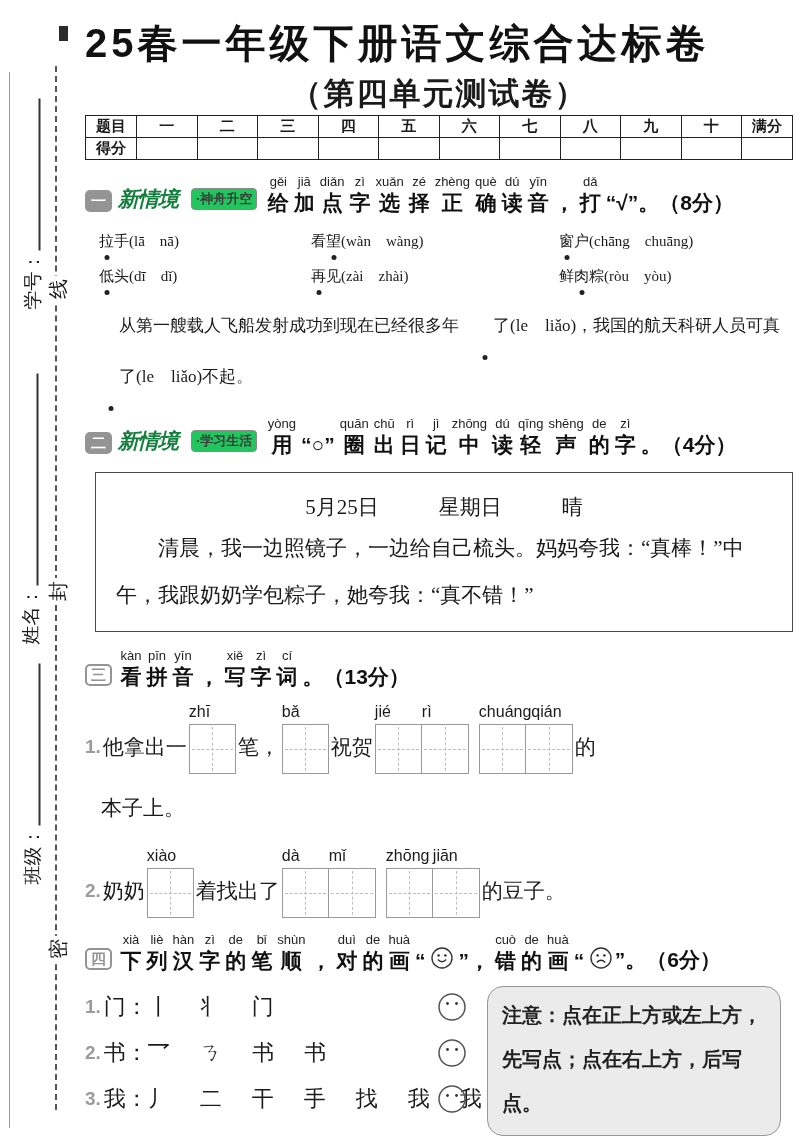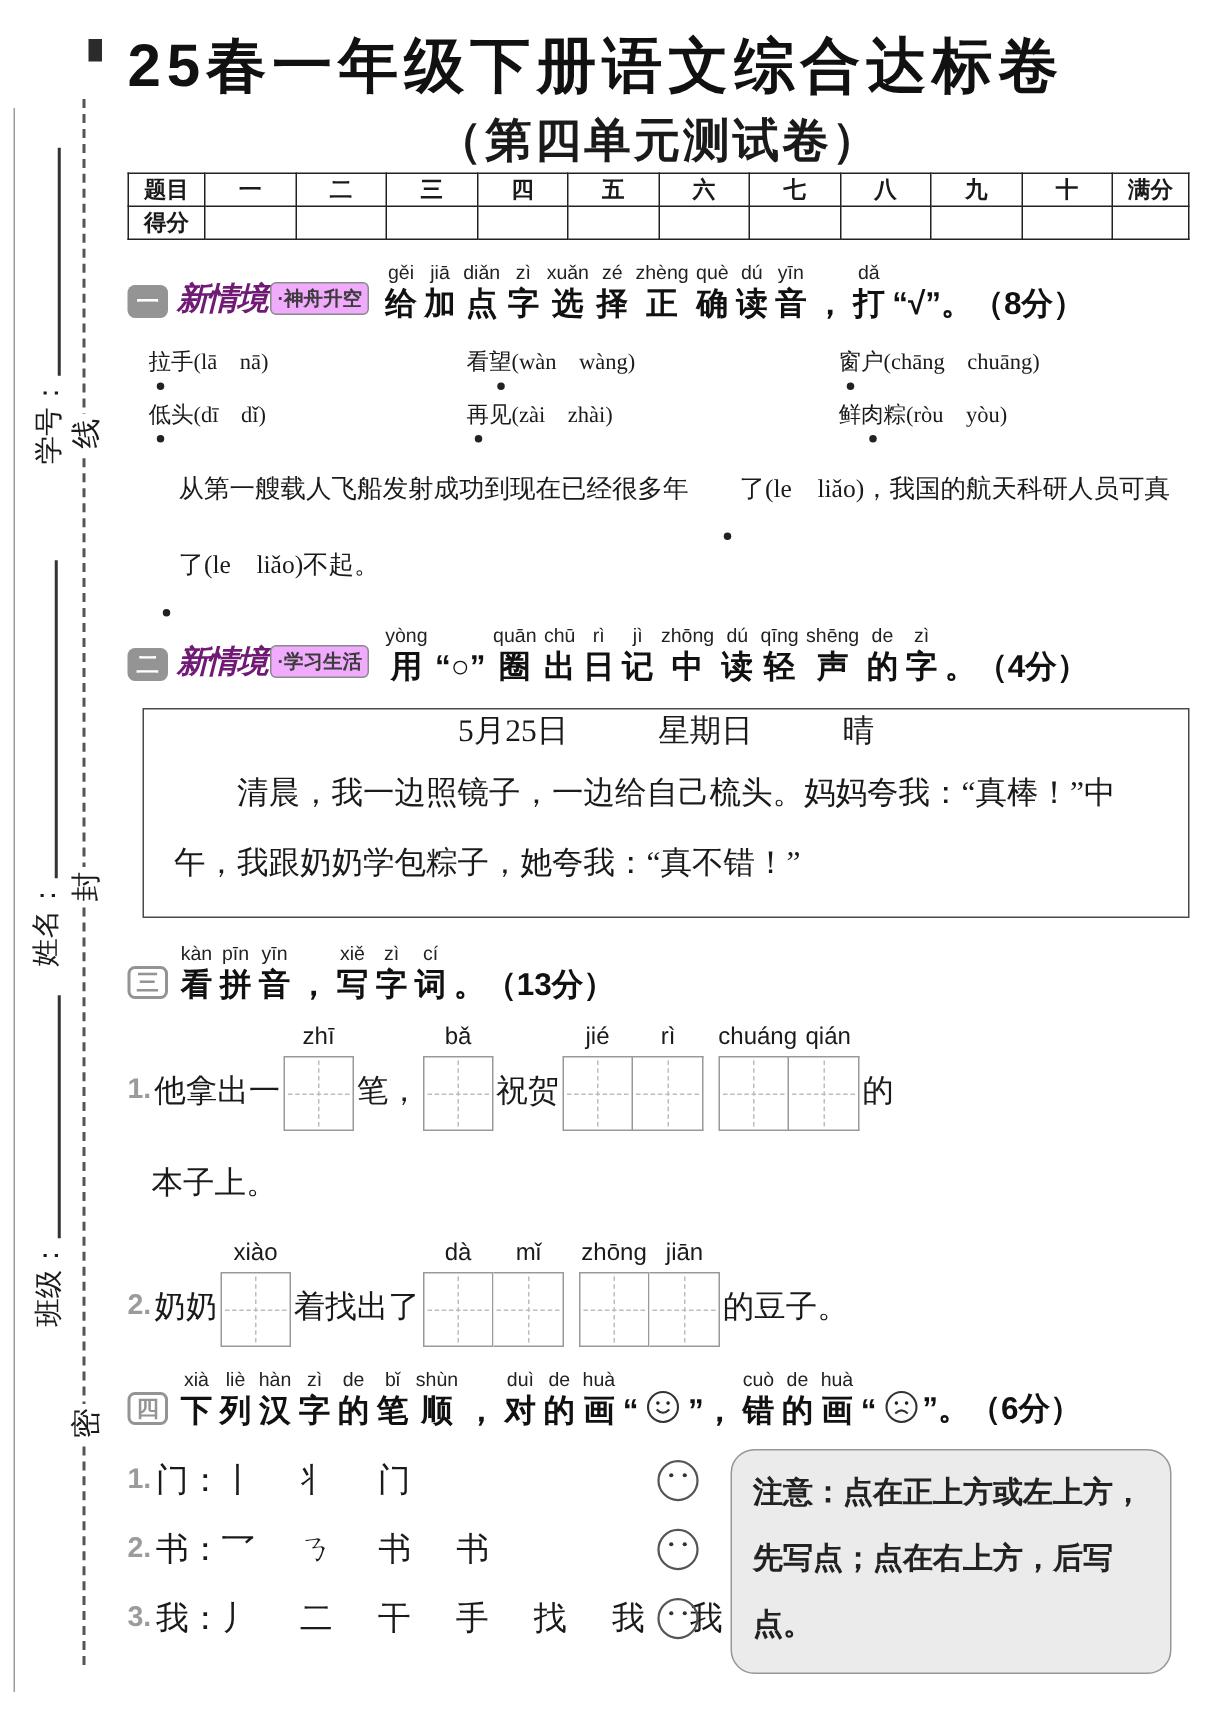--- a/index.html
+++ b/index.html
@@ -28,50 +28,50 @@
   table{width:100%;border-collapse:collapse;font-size:15px;table-layout:fixed;}
   td{border:1.5px solid #222;height:21px;text-align:center;padding:0;overflow:hidden;font-weight:bold;}
   td:first-child,td:last-child{width:50px;}
   
   .sec-head{display:flex;align-items:flex-end;margin-top:14px;}
   .secnum{width:27px;height:22px;border-radius:5px;display:flex;align-items:center;justify-content:center;
           font:700 15px "Liberation Sans",sans-serif;margin:0 6px 4px 0;flex:none;}
   .filled{background:#949494;color:#fff;}
   .outline{background:#fff;color:#949494;border:2px solid #949494;box-sizing:border-box;}
   .brand{display:flex;align-items:center;margin:0 8px 3px 0;flex:none;}
-  .bnew{font:italic 700 21px "Liberation Serif",serif;color:#701a75;letter-spacing:-1px;margin-right:2px;}
+  .bnew{font:italic 700 21px "Liberation Serif",serif;color:#15803d;letter-spacing:-1px;margin-right:13px;}
   .btag{font:700 13px "Liberation Sans",sans-serif;color:#3c3c3c;border:1.5px solid #8a8a8a;
-        border-radius:4px;padding:1px 4px;background:#f0abfc;}
+        border-radius:4px;padding:1px 4px;background:#22c55e;}
   .rubyline{display:inline-flex;align-items:flex-end;}
   .rb{display:inline-flex;flex-direction:column;align-items:center;margin:0 2.5px;}
   .rt{font:13px "Liberation Sans",sans-serif;height:16px;line-height:16px;white-space:pre;color:#222;}
   .rc{font:700 21px "Liberation Sans",sans-serif;line-height:26px;white-space:pre;color:#111;}
   .hicon{margin:0 2px 4px;}
   
   .words{display:grid;grid-template-columns:212px 248px auto;row-gap:16px;
          margin:16px 0 0 14px;font-size:15px;}
   .word{white-space:pre;}
   .dotchar{position:relative;display:inline-block;}
   .dotchar::after{content:"";position:absolute;left:50%;transform:translateX(-50%);bottom:-9px;
                   width:5px;height:5px;border-radius:50%;background:#222;}
   .para{margin:14px 0 0;font-size:17px;line-height:51px;text-indent:2em;white-space:normal;}
   
-  .diary{border:1.5px solid #4a4a4a;margin:14px 0 16px 10px;padding:0 20px 12px;font-size:21px;}
+  .diary{border:1.5px solid #4a4a4a;margin:14px 0 16px 10px;padding:20px 20px 12px;font-size:21px;}
   .diary-head{text-align:center;}
   .diary-head span{margin:0 30px;}
   .diary p{margin:4px 0 0;line-height:47px;text-indent:2em;}
   
   .qrow{display:flex;align-items:flex-end;margin-top:12px;}
   .qnum{color:#9b9b9b;font:700 19px "Liberation Sans",sans-serif;padding-bottom:16px;margin-right:2px;flex:none;}
   .qline{display:inline-flex;align-items:flex-end;flex-wrap:nowrap;}
   .run{font-size:21px;line-height:26px;padding-bottom:14px;white-space:pre;}
   .bg{display:inline-flex;flex-direction:column;margin:0 2px;}
   .bg+.bg{margin-left:8px;}
   .bg-pin{display:flex;font:16px "Liberation Sans",sans-serif;height:22px;line-height:20px;}
-  .bg-pin span{flex:1;text-align:center;white-space:pre;}
+  .bg-pin span{flex:1;white-space:pre;}
   .cells{display:flex;}
   .cell{width:47px;height:50px;border:1.2px solid #999;box-sizing:border-box;position:relative;background:#fff;}
   .cell+.cell{border-left:none;}
   .cell::before{content:"";position:absolute;left:2px;right:2px;top:50%;border-top:1px dashed #bdbdbd;}
   .cell::after{content:"";position:absolute;top:2px;bottom:2px;left:50%;border-left:1px dashed #bdbdbd;}
   .qtail{font-size:21px;margin:20px 0 0 16px;}
   
   .s4wrap{position:relative;margin-top:10px;min-height:160px;}
   .srow{display:flex;align-items:center;height:46px;position:relative;width:400px;}
   .snum{color:#9b9b9b;font:700 19px "Liberation Sans",sans-serif;margin-right:3px;flex:none;}

